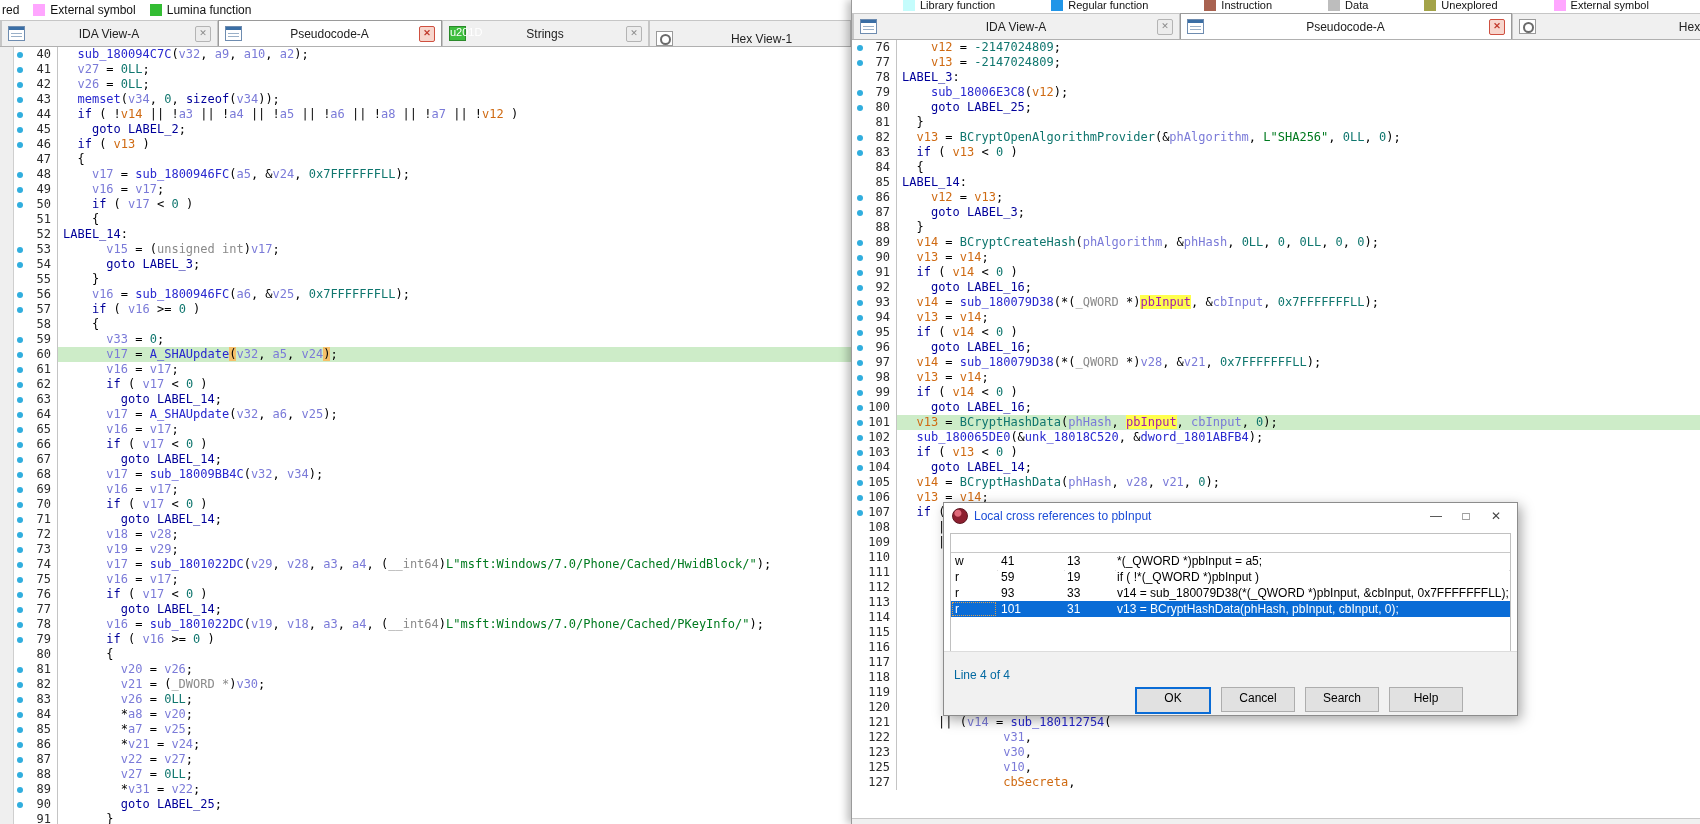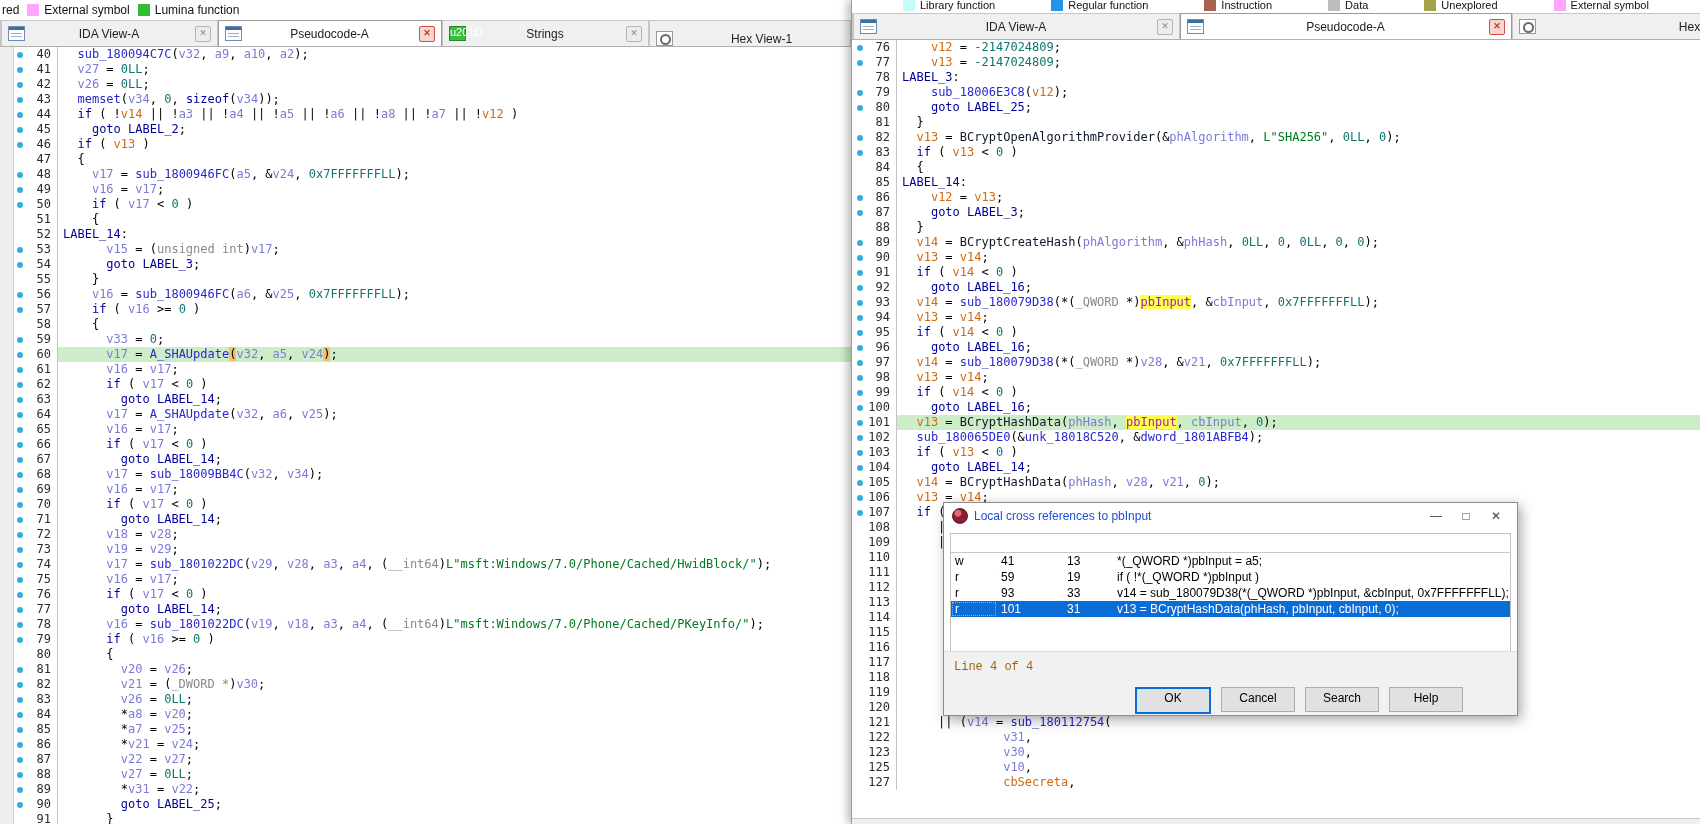--- a/index.html
+++ b/index.html
@@ -3,21 +3,21 @@
 <meta charset="utf-8">
 <style>
   html,body{margin:0;padding:0;width:1700px;height:824px;overflow:hidden;background:#e8e8e8;
     font-family:"Liberation Sans",sans-serif;}
   .win{position:absolute;top:0;background:#fff;}
   #left-win{left:0;width:851px;height:824px;}
   #right-win{left:851px;width:849px;height:824px;border-left:1px solid #9a9a9a;
     box-shadow:-4px 0 8px rgba(0,0,0,.25);}
   
   .legend{display:flex;align-items:center;background:#fff;white-space:nowrap;overflow:hidden;}
-  #left-legend{height:20px;font-size:12px;gap:8px;padding-left:2px;}
+  #left-legend{height:20px;font-size:12px;gap:14px;padding-left:2px;}
   #right-legend{height:13px;font-size:11px;gap:12px;padding-left:7px;}
   #right-legend .leg-item{margin-top:-3px;margin-left:44px;}
   .leg-item{display:flex;align-items:center;gap:5px;color:#111;}
   .swatch{width:12px;height:12px;display:inline-block;}
   
   .tabbar{display:flex;align-items:stretch;height:26px;background:#f0f0f0;
     border-bottom:1px solid #b0b0b0;position:relative;}
   .tab{display:flex;align-items:center;border:1px solid #c6c6c6;border-bottom:none;
     background:#f0f0f0;font-size:12px;color:#222;overflow:hidden;flex:0 0 auto;}
   .tab.active{background:#fff;border-color:#9a9a9a;z-index:2;}
@@ -45,21 +45,21 @@
   .crow{display:flex;height:15px;align-items:center;}
   .dotc{flex:0 0 auto;text-align:center;}
   #left-code .dotc{width:14px;margin-left:13px;}
   #right-code .dotc{width:12px;margin-left:2px;}
   .dot{display:inline-block;width:6px;height:6px;border-radius:50%;background:#31aede;}
   .num{flex:0 0 24px;text-align:right;padding-right:6px;color:#2b2b2b;}
   .vsep{flex:0 0 1px;background:#c4c4c4;height:15px;}
   .code{flex:1;white-space:pre;padding-left:5px;height:15px;}
   .crow.hl .code{background:#cdecc8;}
   .c-p{color:#000}.c-k{color:#00009a}.c-f{color:#2828cf}.c-v{color:#7a7ad8}
-  .c-o{color:#cf6a12}.c-t{color:#8a8a8a}.c-s{color:#007a1f}.c-x{color:#0f172a}
+  .c-o{color:#cf6a12}.c-t{color:#8a8a8a}.c-s{color:#007a1f}.c-x{color:#0f766e}
   .c-n{color:#0f766e}
   .c-y{color:#a21caf;background:#ffff4d}
   .c-b{color:#000;background:#f5c06a}
   .botstrip{position:absolute;left:0;right:0;bottom:0;height:5px;background:#f0f0f0;
     border-top:1px solid #c8c8c8;}
   
   #xref-dialog{position:absolute;left:91px;top:502px;width:573px;height:212px;background:#fff;
     border:1px solid #8c8c8c;box-shadow:3px 4px 12px rgba(0,0,0,.35);font-size:12px;z-index:10;}
   .dlg-title{height:26px;display:flex;align-items:center;background:#fff;}
   .dlg-icon{width:14px;height:14px;margin:0 6px 0 8px;border-radius:50%;
@@ -72,21 +72,21 @@
     border:1px solid #c0c0c0;overflow:hidden;}
   .thead{display:flex;height:18px;border-bottom:1px solid #c8c8c8;background:#fff;color:#000;}
   .thead .cell{border-right:1px solid #dcdcdc;margin-top:36px;}
   .cell{padding:1px 4px 0 4px;white-space:nowrap;overflow:hidden;}
   .c0{flex:0 0 38px;}.c1{flex:0 0 58px;}.c2{flex:0 0 42px;}.c3{flex:1;}
   .trow{display:flex;height:16px;color:#000;}
   .trow.sel{background:#0a6cd6;color:#fff;}
   .trow.sel .c0{outline:1px dotted #d8a050;outline-offset:-2px;}
   .dlg-bottom{position:absolute;left:0;right:0;top:148px;bottom:0;background:#f1f1f1;
     border-top:1px solid #dcdcdc;}
-  .dlg-status{position:absolute;left:10px;top:8px;color:#a16207;font-family:Liberation Mono, monospace;}
+  .dlg-status{position:absolute;left:10px;top:16px;color:#0369a1;}
   .dlg-btns{position:absolute;left:191px;top:35px;display:flex;gap:10px;}
   .btn{width:72px;height:23px;background:#e1e1e1;border:1px solid #adadad;text-align:center;
     line-height:21px;font-size:12px;color:#000;}
   .btn.default{border:2px solid #0a6cd6;line-height:19px;}
 </style>
 </head>
 <body>
 
 <div class="win" id="left-win">
   <div class="legend" id="left-legend">

